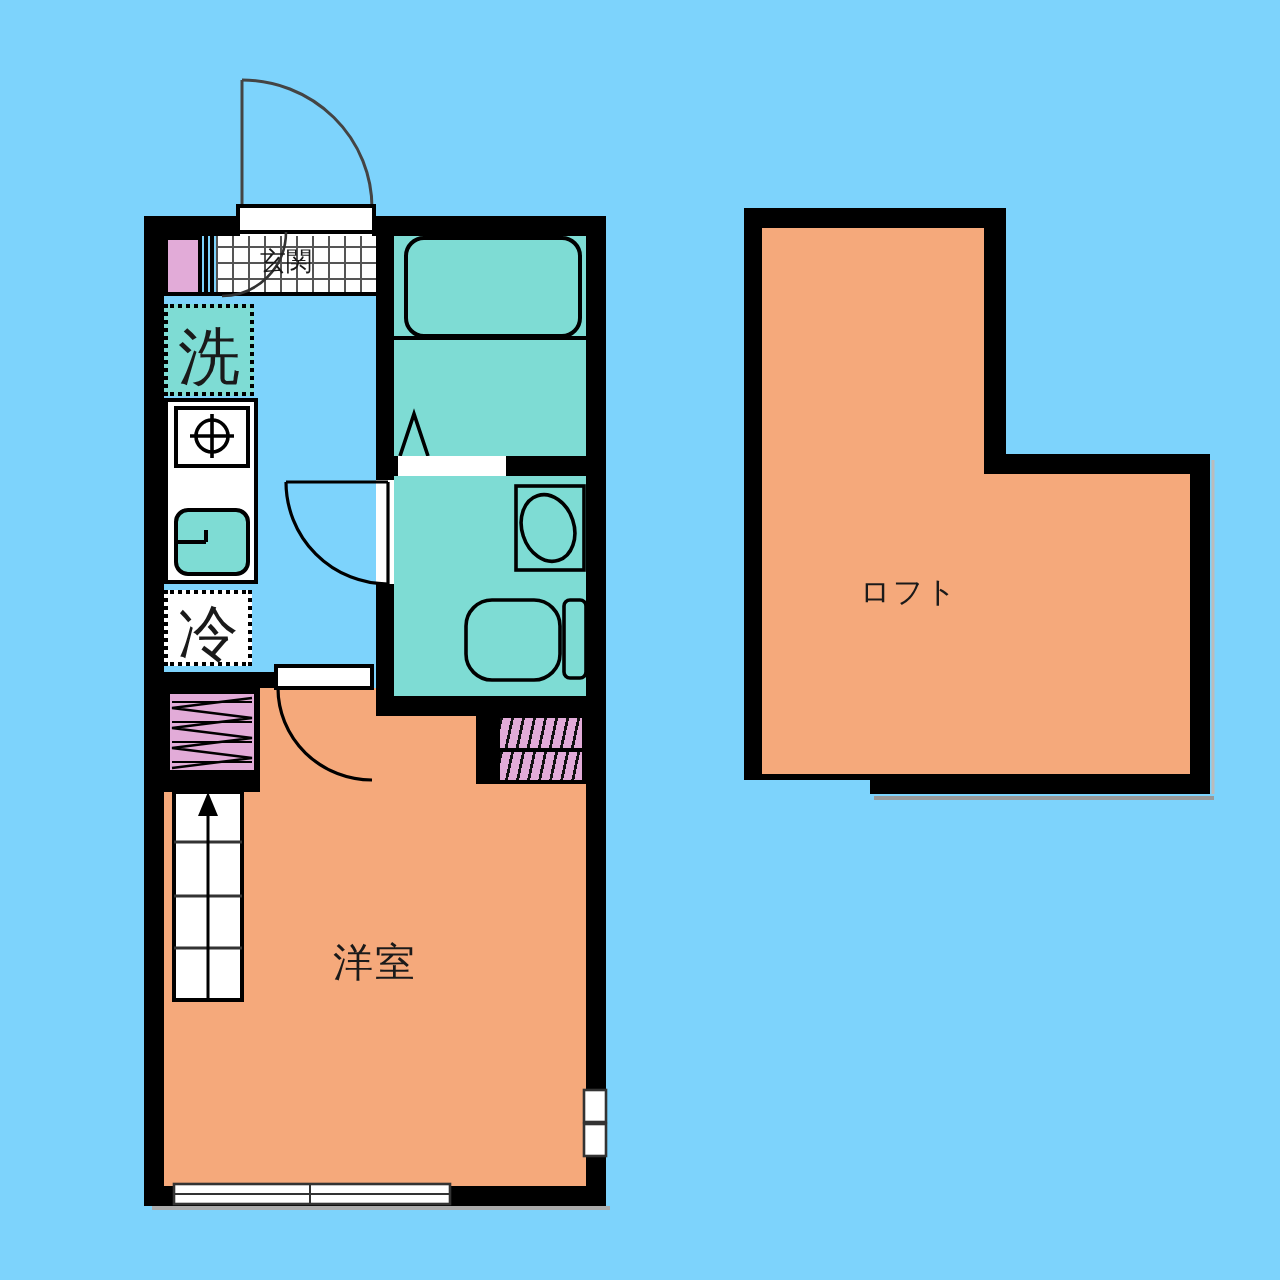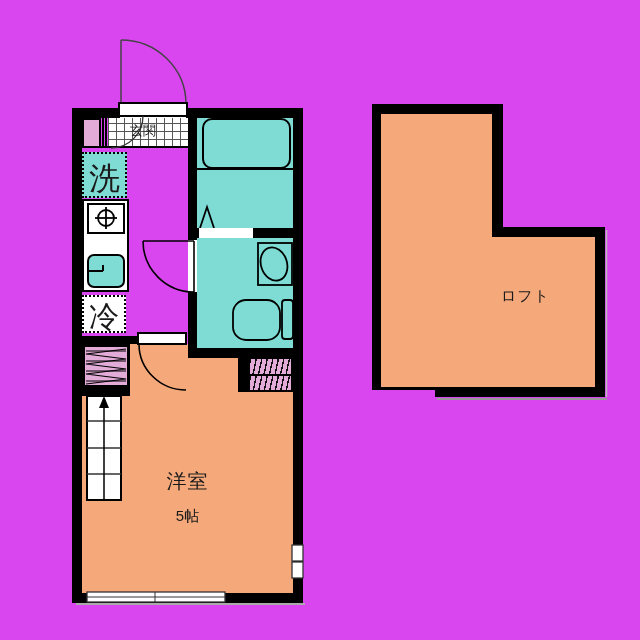--- a/index.html
+++ b/index.html
@@ -3,21 +3,21 @@
 <meta charset="utf-8">
 <style>
   :root{
     --floor-orange:#F5A97B;
     --wet-area-teal:#7EDCD4;
     --storage-pink:#E2ABD8;
     --wall-black:#000000;
   }
   html,body{margin:0;padding:0;background:#fff;}
   #plan{
-    position:relative;width:640px;height:640px;background:#d946ef;overflow:hidden;
+    position:relative;width:640px;height:640px;background:#7dd3fc;overflow:hidden;
     font-family:"Liberation Sans","DejaVu Sans",sans-serif;color:#1a1a1a;
   }
   .abs{position:absolute;}
   .wall{position:absolute;background:var(--wall-black);}
   .teal{background:var(--wet-area-teal);}
   .pink{background:var(--storage-pink);}
   .orange{background:var(--floor-orange);}
   .label{position:absolute;white-space:nowrap;}
   .tiles{
     background-color:#fff;
@@ -157,16 +157,15 @@
   </svg>
 
   <div class="label" style="left:130px;top:122px;font-size:13px;">玄関</div>
 
   <div class="label" style="left:82px;top:158px;width:45px;text-align:center;font-size:31px;">洗</div>
 
   <div class="label" style="left:82px;top:297px;width:44px;text-align:center;font-size:30px;">冷</div>
 
   <div class="label" style="left:82px;top:468px;width:211px;text-align:center;font-size:20px;letter-spacing:1px;">洋室</div>
 
-  <div class="label" style="left:82px;top:507px;width:211px;text-align:center;font-size:15px;">5帖</div>
 
-  <div class="label" style="left:430px;top:287px;width:120px;text-align:right;font-size:15px;letter-spacing:1px;">ロフト</div>
+  <div class="label" style="left:430px;top:287px;width:120px;text-align:left;font-size:15px;letter-spacing:1px;">ロフト</div>
 </div>
 
 </body></html>

